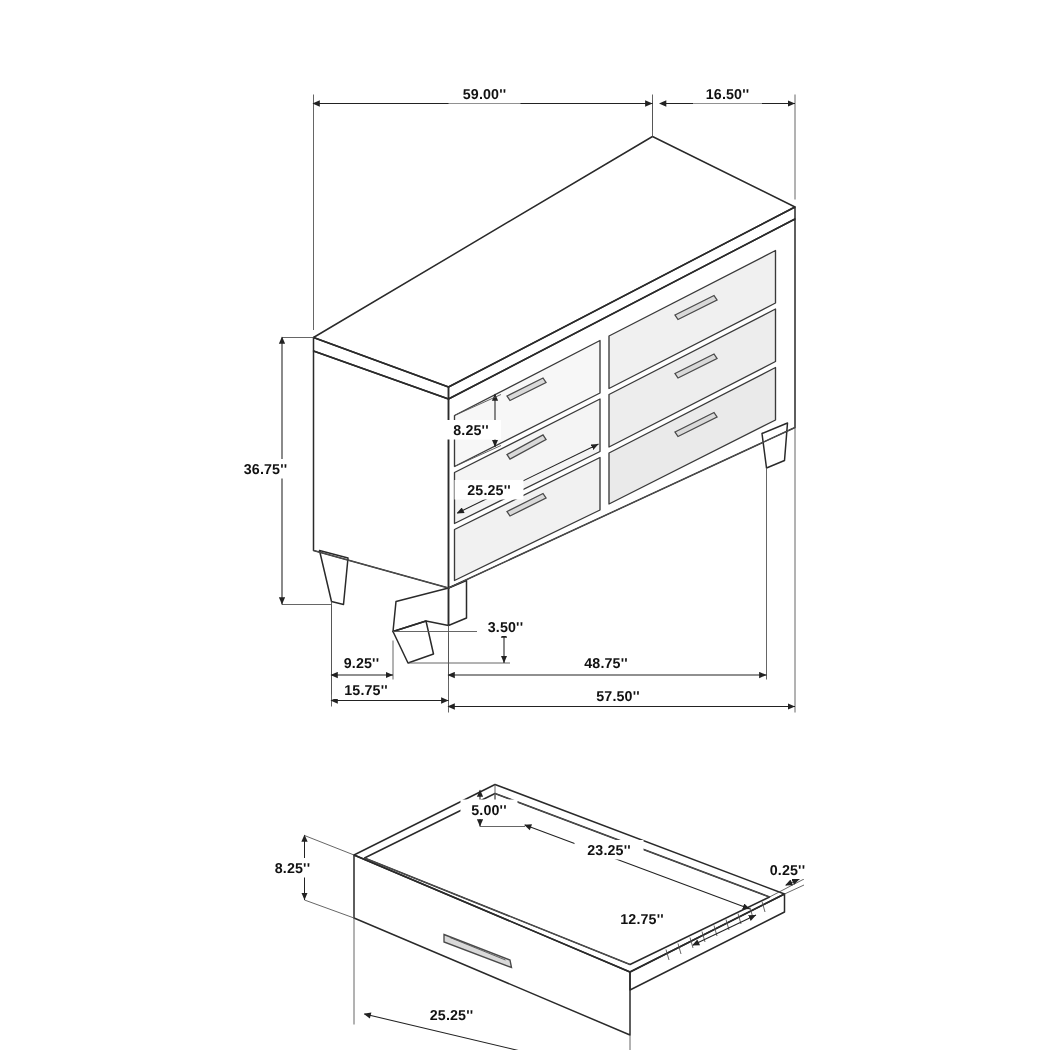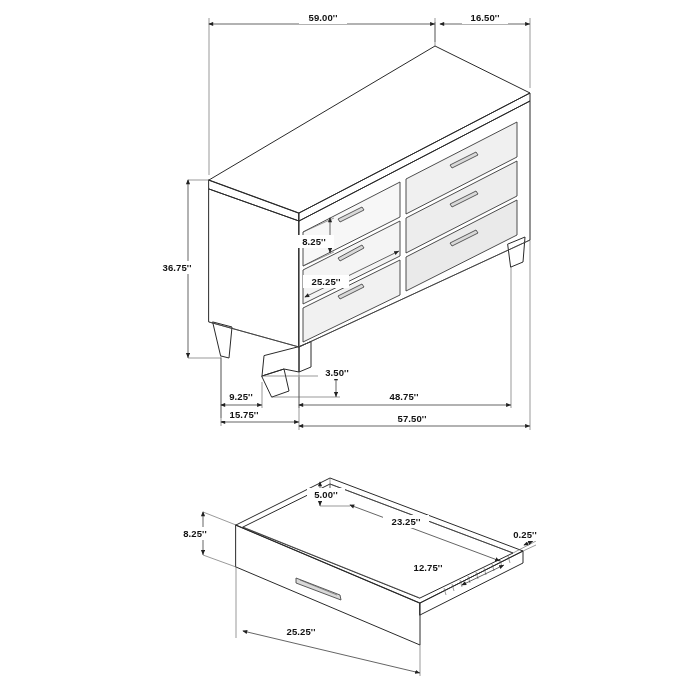--- a/index.html
+++ b/index.html
@@ -11,20 +11,21 @@
     width: 700px;
     height: 700px;
     font-family: "Liberation Sans", sans-serif;
     color: #1a1a1a;
     overflow: hidden;
   }
   #stage {
     position: relative;
     width: 700px;
     height: 502px;
+    margin-top: 45px;
   }
   svg#diagram {
     position: absolute;
     top: 0;
     left: 0;
     width: 700px;
     height: 700px;
   }
   .dimtext {
     font-family: "Liberation Sans", sans-serif;

